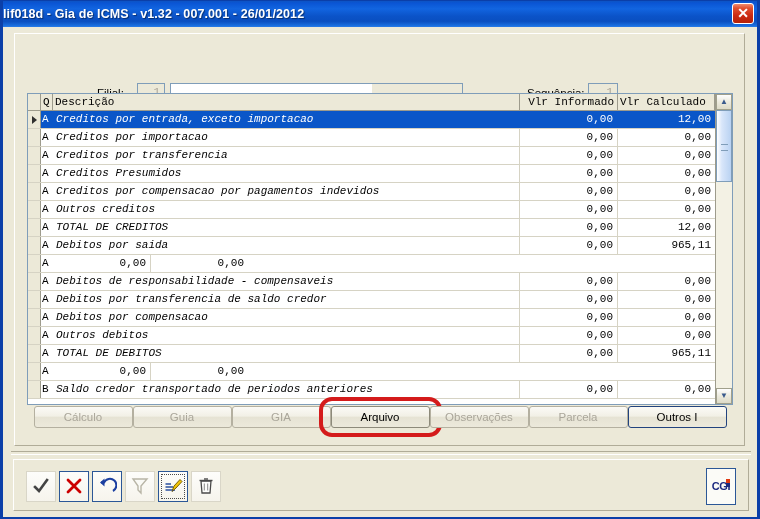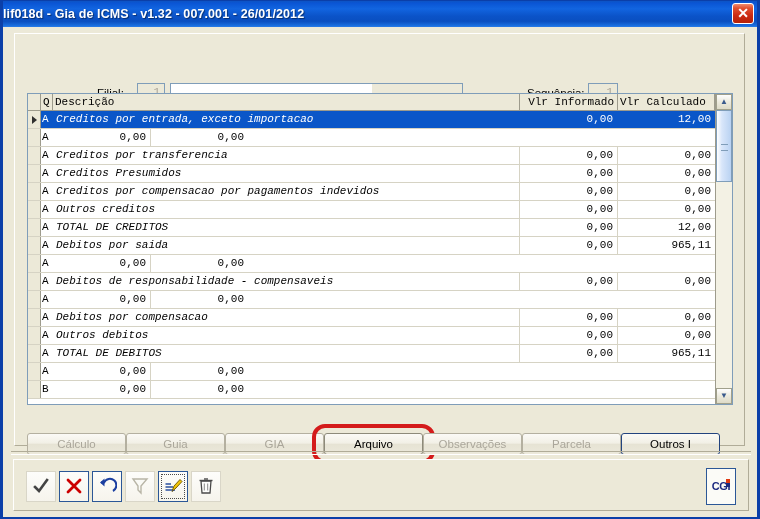--- a/index.html
+++ b/index.html
@@ -243,25 +243,25 @@
     left: 4px; top: 33px;
     width: 7px; height: 5px;
     border-top: 1px solid #7f9db9;
     border-bottom: 1px solid #7f9db9;
   }
 
   
   .btnrow {
     position: absolute;
     left: 12px;
-    top: 399px;
+    top: 372px;
     width: 706px;
     height: 24px;
     display: flex;
-    justify-content: flex-start;
+    justify-content: center;
   }
   .fbtn {
     width: 99px;
     height: 22px;
     box-sizing: border-box;
     border: 1px solid #b4b0a0;
     border-radius: 3px;
     background: linear-gradient(to bottom, #fbfaf6 0%, #f2f0e6 45%, #e6e3d4 52%, #ece9db 100%);
     font-size: 11.5px;
     color: #aaa69a;
@@ -407,20 +407,21 @@
                   <div class="arrow"></div>
                 </div>
                 <div class="gcell c-q">A</div>
                 <div class="gcell c-desc">Creditos por entrada, exceto importacao</div>
                 <div class="gcell c-inf">0,00</div>
                 <div class="gcell c-calc">12,00</div>
               </div>
               <div class="grow">
                 <div class="gcell c-ind"></div>
                 <div class="gcell c-q">A</div>
+                <div class="gcell c-desc">Creditos por importacao</div>
                 <div class="gcell c-inf">0,00</div>
                 <div class="gcell c-calc">0,00</div>
               </div>
               <div class="grow">
                 <div class="gcell c-ind"></div>
                 <div class="gcell c-q">A</div>
                 <div class="gcell c-desc">Creditos por transferencia</div>
                 <div class="gcell c-inf">0,00</div>
                 <div class="gcell c-calc">0,00</div>
               </div>
@@ -468,20 +469,21 @@
               <div class="grow">
                 <div class="gcell c-ind"></div>
                 <div class="gcell c-q">A</div>
                 <div class="gcell c-desc">Debitos de responsabilidade - compensaveis</div>
                 <div class="gcell c-inf">0,00</div>
                 <div class="gcell c-calc">0,00</div>
               </div>
               <div class="grow">
                 <div class="gcell c-ind"></div>
                 <div class="gcell c-q">A</div>
+                <div class="gcell c-desc">Debitos por transferencia de saldo credor</div>
                 <div class="gcell c-inf">0,00</div>
                 <div class="gcell c-calc">0,00</div>
               </div>
               <div class="grow">
                 <div class="gcell c-ind"></div>
                 <div class="gcell c-q">A</div>
                 <div class="gcell c-desc">Debitos por compensacao</div>
                 <div class="gcell c-inf">0,00</div>
                 <div class="gcell c-calc">0,00</div>
               </div>
@@ -501,20 +503,21 @@
               </div>
               <div class="grow">
                 <div class="gcell c-ind"></div>
                 <div class="gcell c-q">A</div>
                 <div class="gcell c-inf">0,00</div>
                 <div class="gcell c-calc">0,00</div>
               </div>
               <div class="grow">
                 <div class="gcell c-ind"></div>
                 <div class="gcell c-q">B</div>
+                <div class="gcell c-desc">Saldo credor transportado de periodos anteriores</div>
                 <div class="gcell c-inf">0,00</div>
                 <div class="gcell c-calc">0,00</div>
               </div>
             </div>
         </div>
 
         <div class="vscroll">
           <div class="sb-btn sb-up">▲</div>
           <div class="sb-track">
             <div class="sb-thumb">

